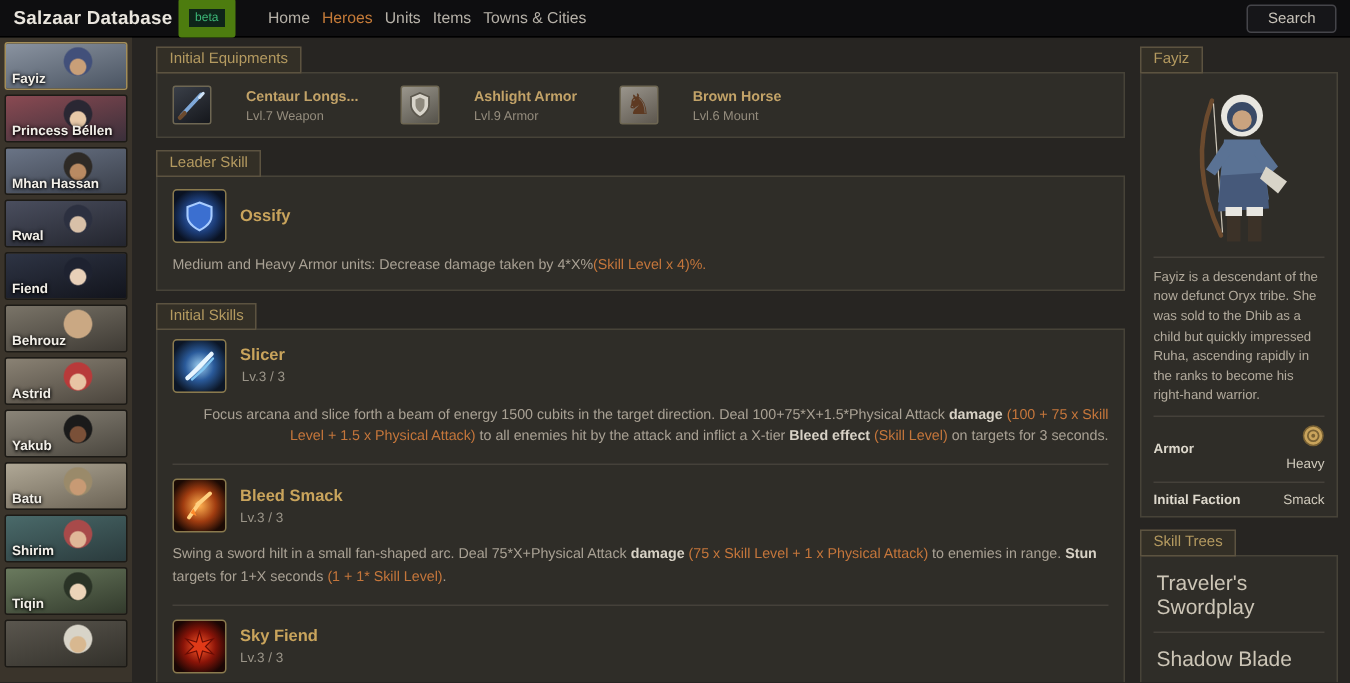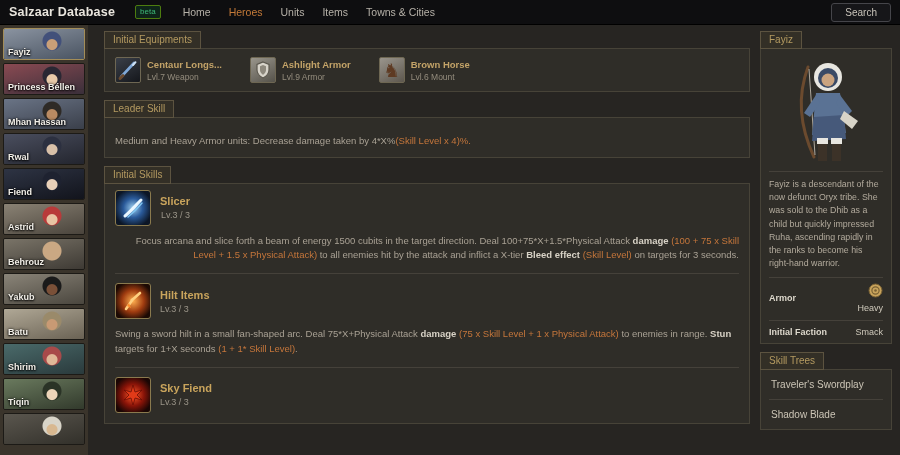--- a/index.html
+++ b/index.html
@@ -3,22 +3,22 @@
 <meta charset="utf-8">
 <style>
   * { margin:0; padding:0; box-sizing:border-box; }
   html,body { width:900px; height:455px; overflow:hidden; }
   body { font-family:"Liberation Sans", sans-serif; background:#272522; color:#b5ada0; }
   .app { width:900px; height:455px; display:flex; flex-direction:column; overflow:hidden; }
 
   
   .topbar { height:25px; flex:0 0 25px; background:#0e0e10; display:flex; align-items:center; padding:0 9px; border-bottom:1px solid #000; }
   .brand { color:#e9e5dd; font-weight:bold; font-size:12.5px; letter-spacing:.2px; }
-  .beta { margin-left:20px; font-size:8px; color:#3cb878; border:1px solid #4d7c0f; background:#0e2419; border-radius:2px; padding:1px 4px 1.5px; }
-  .nav { display:flex; gap:18px; margin-left:22px;text-align:right; }
+  .beta { margin-left:4px; font-size:8px; color:#3cb878; border:7px solid #4d7c0f; background:#0e2419; border-radius:2px; padding:1px 4px 1.5px; }
+  .nav { display:flex; gap:8px; margin-left:22px;text-align:right; }
   .nav a { font-size:10.5px; color:#b6b1a8; text-decoration:none; cursor:pointer; }
   .nav a.active { color:#c47a38; }
   .searchbtn { margin-left:auto; font-size:10px; color:#c8c3b9; background:#161619; border:1px solid #45454a; border-radius:3px; padding:3px 13px; cursor:pointer; font-family:inherit; }
 
   .content { flex:1; display:flex; overflow:hidden; }
 
   
   .sidebar { width:88px; flex:0 0 88px; background:#3a342b; padding:3px 3px 0 3px; overflow:hidden; }
   .char { position:relative; height:32px; margin-bottom:3px; border:1px solid #1c1a16; border-radius:2px; overflow:hidden; cursor:pointer; }
   .char.selected { border-color:#a38d58; }
@@ -43,21 +43,21 @@
   .p12 { --skin:#d8b890; --hair:#d8d4c8; --bg1:#5a564e; --bg2:#32302a; }
 
   
   .main { flex:1; padding:4px 10px 0 16px; overflow:hidden; }
   .section { margin-bottom:6px; }
   .tab { display:inline-block; position:relative; z-index:2; margin-bottom:-1px; border:1px solid #5c5340; background:#332f26; padding:2px 8px 3px; font-size:10px; color:#b49a60; }
   .panel { position:relative; border:1px solid #474338; background:#2f2d28; padding:8px 10px; }
 
   
   .equip-row { display:flex; gap:28px; }
-  .equip { display:flex; align-items:center; gap:6px; cursor:pointer; }
+  .equip { display:flex; align-items:center; gap:23px; cursor:pointer; }
   .eqicon { width:26px; height:26px; border:1px solid #6e6753; border-radius:2px; display:flex; align-items:center; justify-content:center; }
   .eq-sword { background:linear-gradient(150deg,#3a3f48,#15171c); }
   .eq-armor { background:linear-gradient(150deg,#9a968c,#55524a); }
   .eq-horse { background:linear-gradient(150deg,#9a958c,#5d574e); font-size:19px; line-height:1; color:#5e3a22; }
   .eqname { font-size:9.5px; font-weight:bold; color:#c3a368; }
   .eqsub { font-size:8.5px; color:#958d7e; margin-top:2px; }
 
   
   .skill-head { display:flex; align-items:center; gap:9px; }
   .skillicon { width:36px; height:36px; border:1px solid #8a7a4e; border-radius:3px; flex:0 0 36px; display:flex; align-items:center; justify-content:center; }
@@ -78,21 +78,21 @@
   
   .detail { width:140px; flex:0 0 140px; padding:4px 8px 0 0; overflow:hidden; }
   .detail .panel { padding:6px 8px; }
   .hero-art { height:112px; display:flex; align-items:flex-start; justify-content:center; }
   .art-divider { border-top:1px solid #45413a; margin:4px 0 6px; }
   .hero-desc { font-size:8.8px; line-height:1.5; color:#b3ab9d; }
   .attr-row { display:flex; align-items:center; justify-content:space-between; border-top:1px solid #45413a; margin-top:7px; padding-top:5px; }
   .attr-label { font-size:9px; font-weight:bold; color:#ddd8cc; }
   .attr-value { display:flex; flex-direction:column; align-items:flex-end; }
   .attr-value .vtext { font-size:9px; color:#cfc9bb; margin-top:1px; }
-  .tree-item { font-size:10px; color:#ccc5b6; padding:9px 2px; border-bottom:1px solid #45413a; cursor:pointer; }
+  .tree-item { font-size:14px; color:#ccc5b6; padding:9px 2px; border-bottom:1px solid #45413a; cursor:pointer; }
   .tree-item:last-child { border-bottom:none; }
 </style>
 </head>
 <body>
 
 <div class="app">
 
   <div class="topbar">
     <span class="brand">Salzaar Database</span>
     <span class="beta">beta</span>
@@ -123,26 +123,26 @@
         </div>
       <div class="char">
           <div class="portrait p4"></div>
           <span class="cname">Rwal</span>
         </div>
       <div class="char">
           <div class="portrait p5"></div>
           <span class="cname">Fiend</span>
         </div>
       <div class="char">
+          <div class="portrait p7"></div>
+          <span class="cname">Behrouz</span>
+        </div>
+      <div class="char">
           <div class="portrait p6"></div>
           <span class="cname">Astrid</span>
-        </div>
-      <div class="char">
-          <div class="portrait p7"></div>
-          <span class="cname">Behrouz</span>
         </div>
       <div class="char">
           <div class="portrait p8"></div>
           <span class="cname">Yakub</span>
         </div>
       <div class="char">
           <div class="portrait p9"></div>
           <span class="cname">Batu</span>
         </div>
       <div class="char">
@@ -197,20 +197,28 @@
                   <div class="eqsub">Lvl.6 Mount</div>
                 </div>
             </div>
           </div>
         </div>
       </div>
 
       <div class="section">
         <div class="tab">Leader Skill</div>
         <div class="panel">
+          <div class="skill-head">
+            <div class="skillicon si-ossify">
+              <svg width="24" height="24" viewBox="0 0 24 24">
+                  <path d="M12 3 L20 6 V12 C20 18 12 21.5 12 21.5 C12 21.5 4 18 4 12 V6 Z" fill="#3b6fd0" stroke="#a8ccff" stroke-width="1.4"></path>
+                </svg>
+            </div>
+            <div class="skname">Ossify</div>
+          </div>
           <div class="skdesc"><span class="seg-n">Medium and Heavy Armor units: Decrease damage taken by 4*X%</span><span class="seg-o">(Skill Level x 4)%.</span></div>
         </div>
       </div>
 
       <div class="section">
         <div class="tab">Initial Skills</div>
         <div class="panel" style="padding-top:4px; padding-bottom:0;">
 
           <div class="skill-entry">
             <div class="skill-head">
@@ -230,21 +238,21 @@
 
           <div class="skill-entry">
             <div class="skill-head">
               <div class="skillicon si-hilt">
                 <svg width="24" height="24" viewBox="0 0 24 24">
                     <path d="M5 20 L12 10 L10 12 L19 4" stroke="#ffd080" stroke-width="2.6" fill="none" stroke-linecap="round"></path>
                     <path d="M6 17 L10 19 L8 14 Z" fill="#ff8a2a"></path>
                   </svg>
               </div>
               <div>
-                  <div class="skname">Hilt Items</div>
+                  <div class="skname">Bleed Smack</div>
                   <div class="sklevel">Lv.3 / 3</div>
                 </div>
             </div>
             <div class="skdesc"><span class="seg-n">Swing a sword hilt in a small fan-shaped arc. Deal 75*X+Physical Attack </span><span class="seg-b">damage </span><span class="seg-o">(75 x Skill Level + 1 x Physical Attack)</span><span class="seg-n"> to enemies in range. </span><span class="seg-b">Stun </span><span class="seg-n">targets for 1+X seconds </span><span class="seg-o">(1 + 1* Skill Level)</span><span class="seg-n">.</span></div>
           </div>
 
           <div class="skill-entry">
             <div class="skill-head">
               <div class="skillicon si-fiend">
                 <svg width="24" height="24" viewBox="0 0 24 24">

